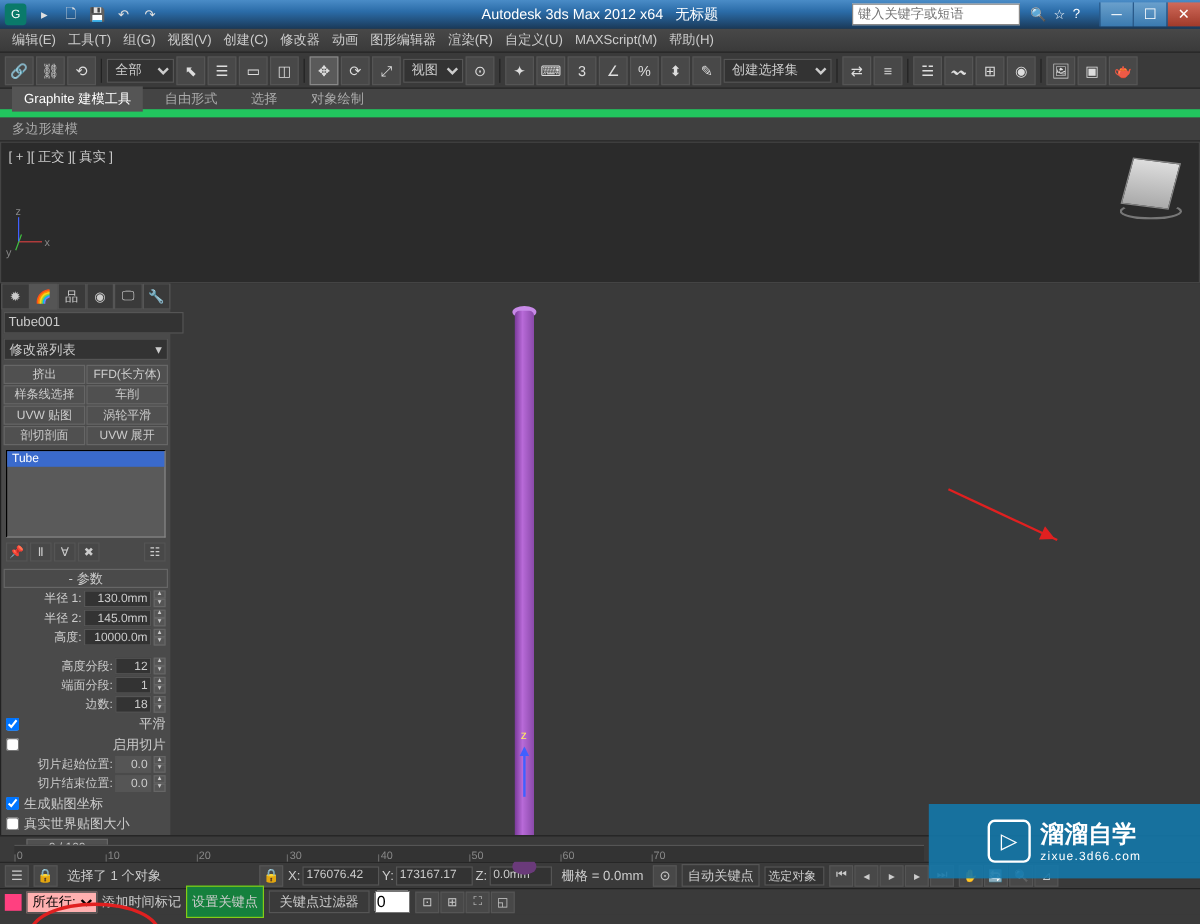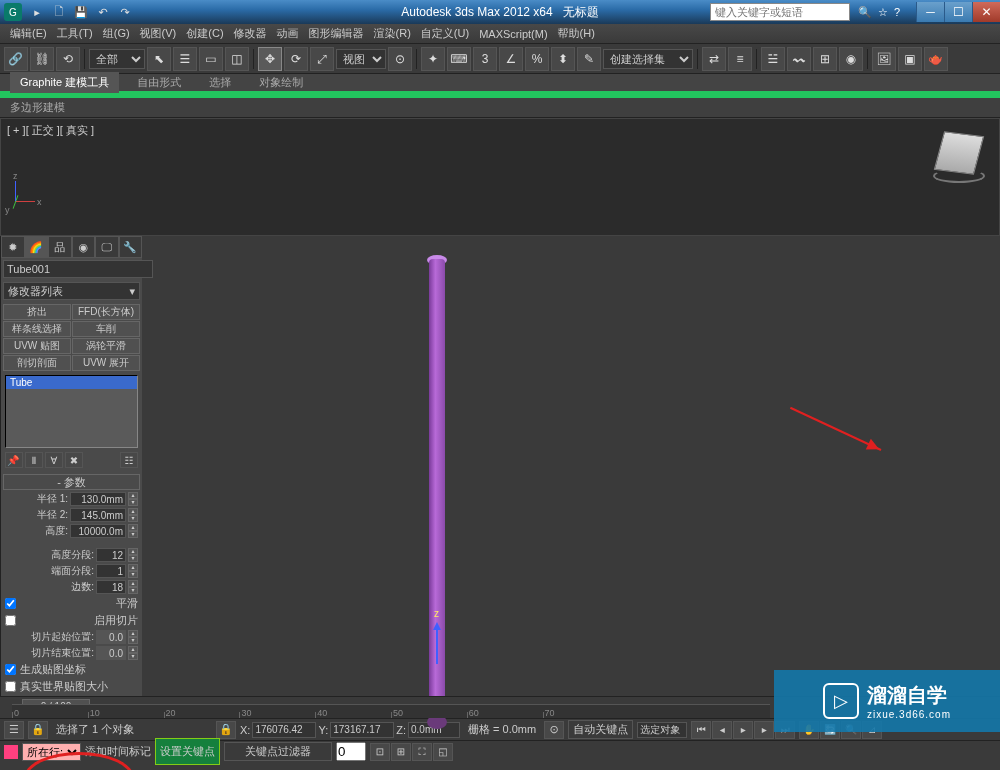--- a/index.html
+++ b/index.html
@@ -423,21 +423,21 @@
     <div>🔍</div>
     <div>⊿</div>
   </div>
 </div>
 
 <div class="status2">
   <div style="width:14px;height:14px;background:#ff4080"></div>
   <select><option>所在行:</option></select>
   <div class="txt">添加时间标记</div>
   <div style="background:#15803d;border:1px solid #84cc16;padding:5px 4px">设置关键点</div>
-  <div style="background:#3a3a3a;border:1px solid #555;padding:1px 20px">关键点过滤器</div>
+  <div style="background:#3a3a3a;border:1px solid #555;padding:1px 8px">关键点过滤器</div>
   <input style="width: 30px;" value="0">
   <div class="navbtns">
     <div>⊡</div>
     <div>⊞</div>
     <div>⛶</div>
     <div>◱</div>
   </div>
 </div>
 
 <div class="watermark">

